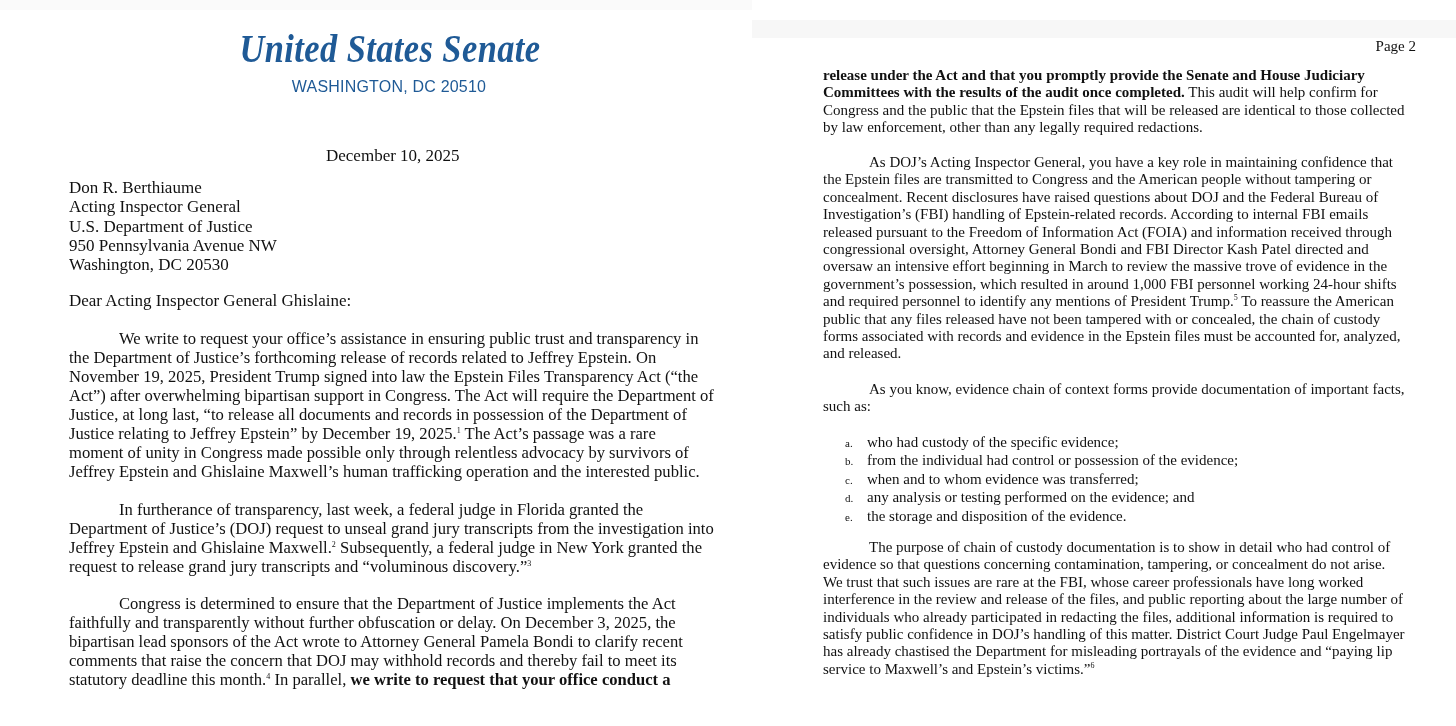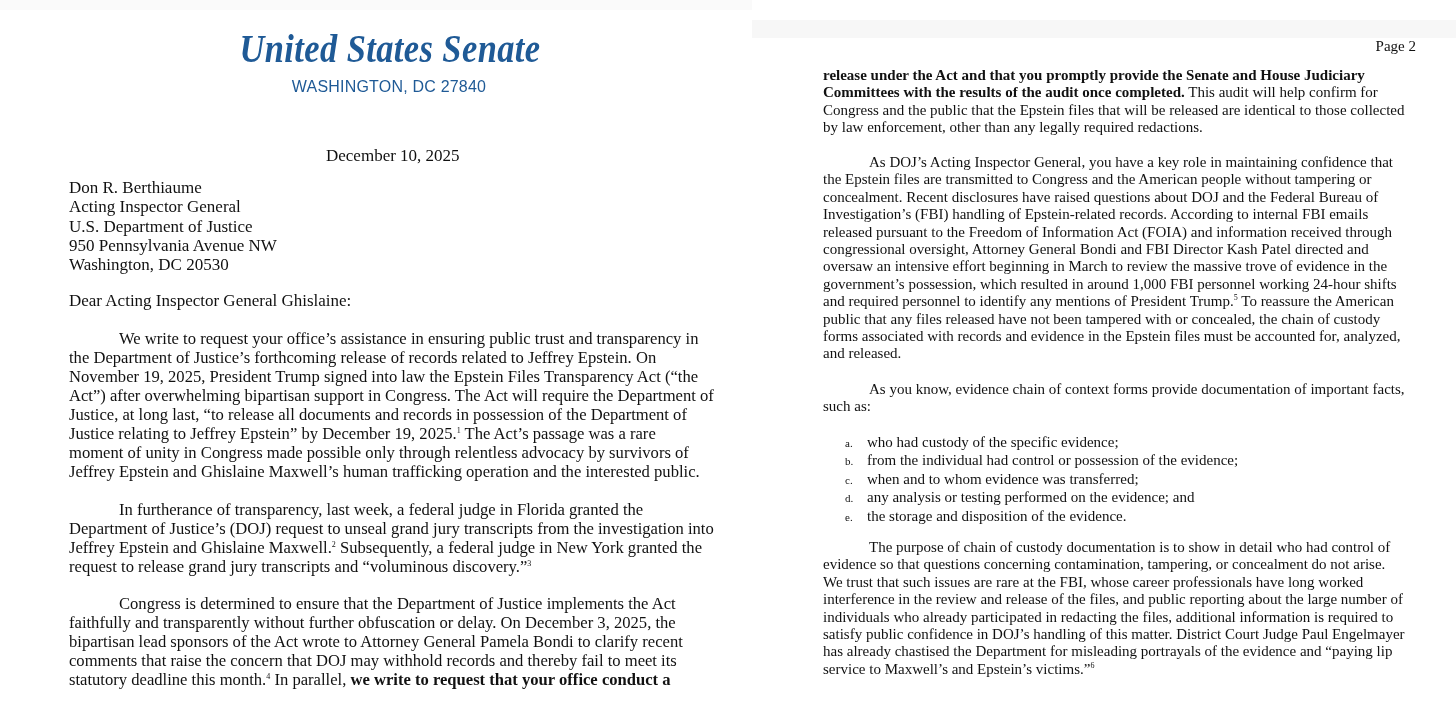--- a/index.html
+++ b/index.html
@@ -49,21 +49,21 @@
   #p2d { left:71px; top:539px; }
   .p2 .ind { padding-left:46px; }
   .li-mark { display:inline-block; width:22px; padding-left:22px; font-size:11px; }
 </style>
 </head>
 <body>
 
 <div class="page" id="page1">
   <div class="topband1"></div>
   <div class="senate-title">United States Senate</div>
-  <div class="senate-addr">WASHINGTON, DC 27840</div>
+  <div class="senate-addr">WASHINGTON, DC 20510</div>
 
   <div class="date">December 10, 2025</div>
 
   <div class="addr">
     <div>Don R. Berthiaume</div>
     <div>Acting Inspector General</div>
     <div>U.S. Department of Justice</div>
     <div>950 Pennsylvania Avenue NW</div>
     <div>Washington, DC 20530</div>
   </div>

